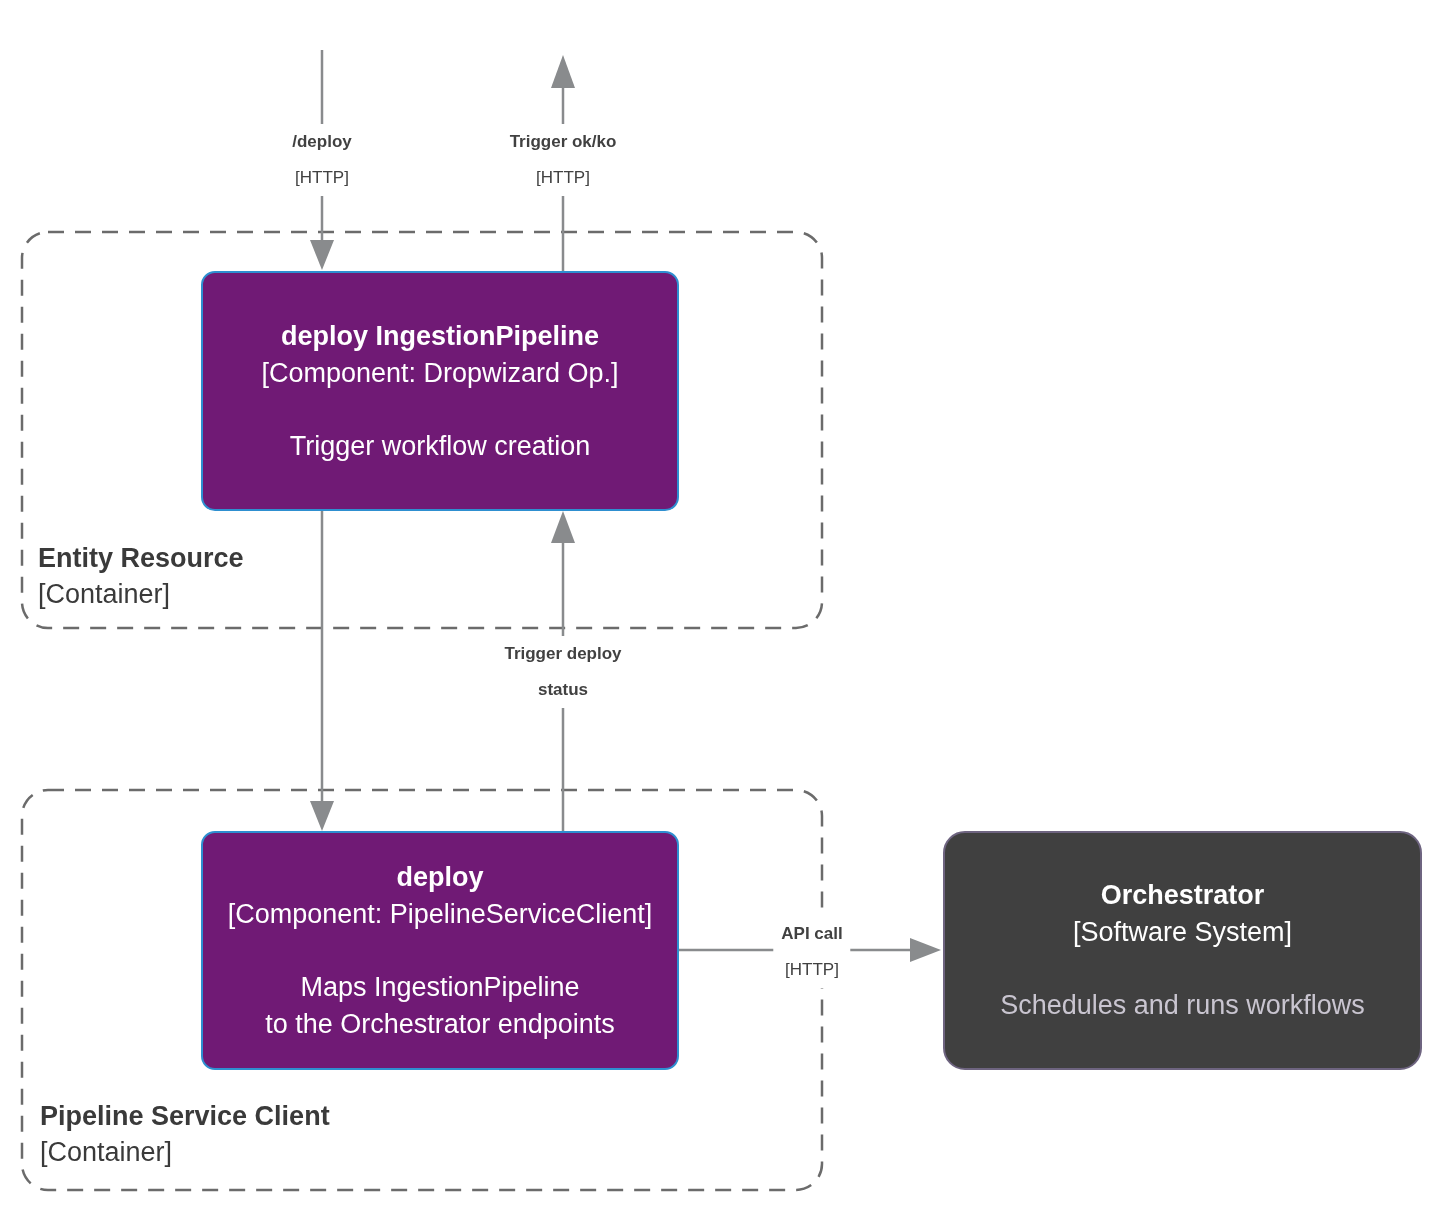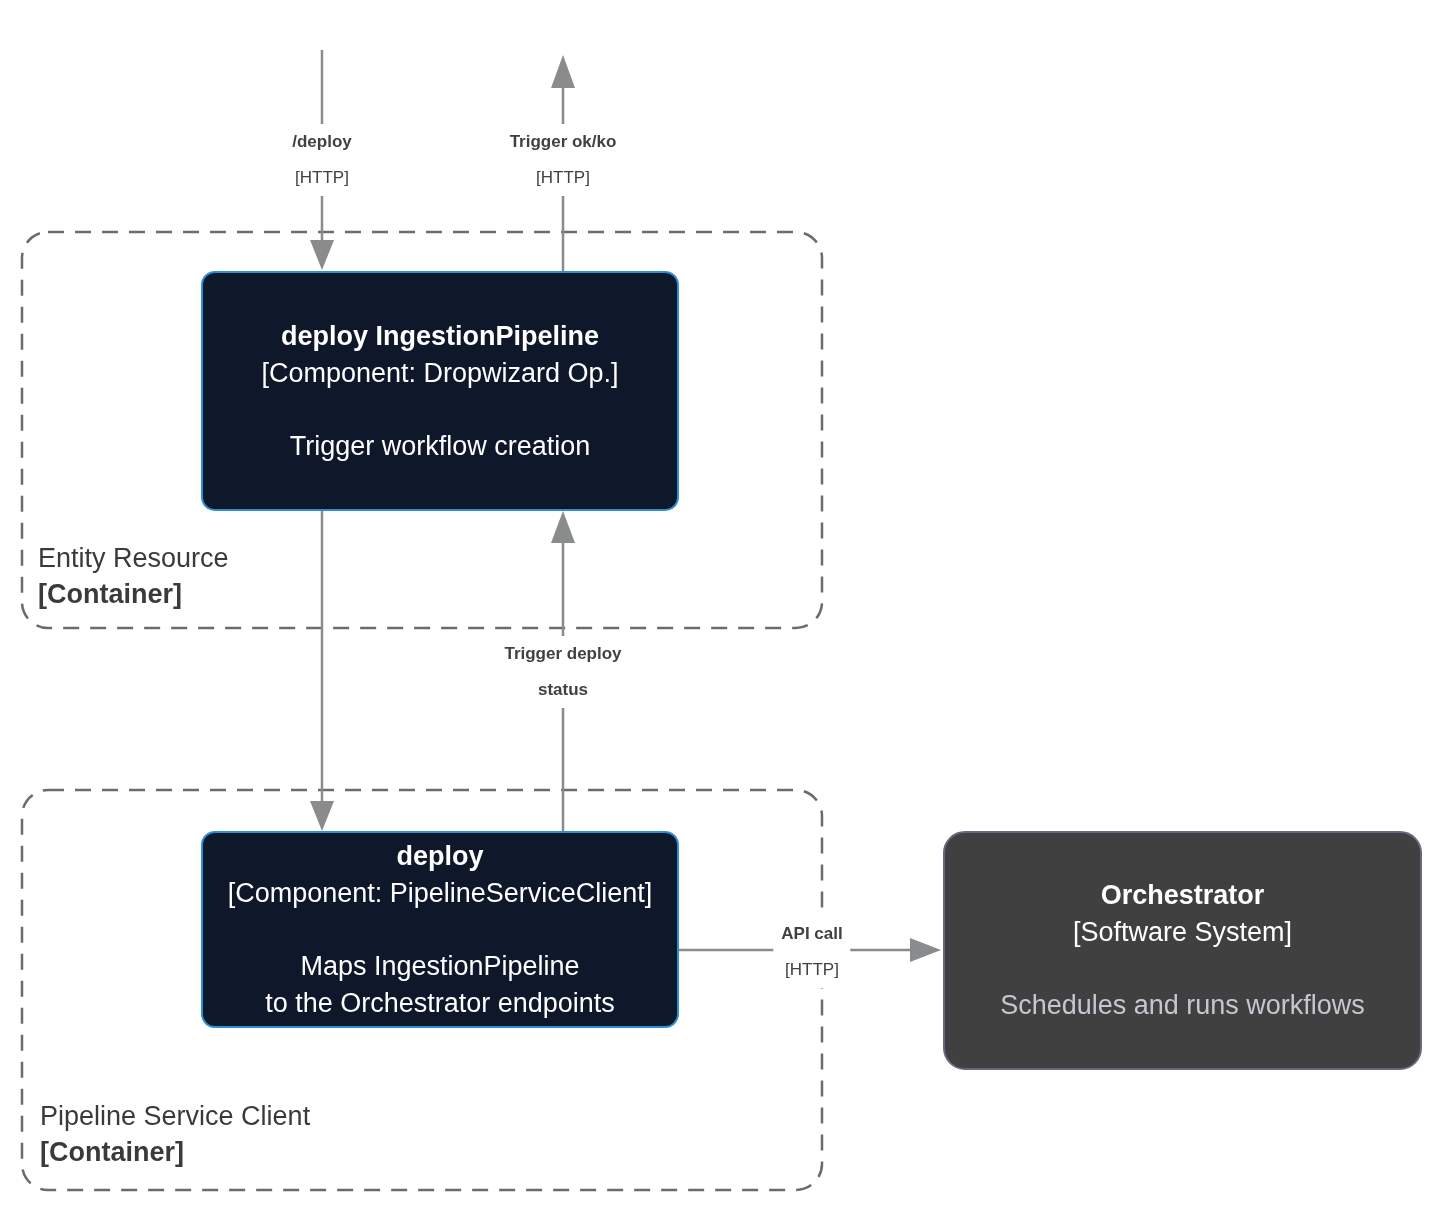--- a/index.html
+++ b/index.html
@@ -29,21 +29,21 @@
     color: #ffffff;
     display: flex;
     flex-direction: column;
     align-items: center;
     justify-content: center;
     text-align: center;
     font-size: 27px;
     line-height: 37px;
   }
   .node.component {
-    background: #0f172a;
+    background: #701a75;
     border: 2.5px solid #2e8fd0;
   }
   .node.external {
     background: #404040;
     border: 2.5px solid #6e6480;
     border-radius: 22px;
   }
   .node .title { font-weight: bold; }
   .node .meta  { font-weight: normal; }
   .node .spacer { height: 36px; }
@@ -51,22 +51,22 @@
   .preline { white-space: pre-line; }
 
   
   .container-label {
     position: absolute;
     color: #3a3a3a;
     font-size: 27px;
     line-height: 36px;
     text-align: left;
   }
-  .container-label .name { font-weight: normal; text-align: center; }
-  .container-label .type { font-weight: bold; }
+  .container-label .name { font-weight: bold; text-align: center; }
+  .container-label .type { font-weight: normal; }
 
   
   .edge-label {
     position: absolute;
     transform: translateX(-50%);
     background: #ffffff;
     color: #414141;
     font-size: 17px;
     line-height: 36px;
     text-align: center;
@@ -106,21 +106,21 @@
     <div class="meta">[Component: Dropwizard Op.]</div>
     <div class="spacer"></div>
     <div class="desc">Trigger workflow creation</div>
   </div>
 
   <div class="container-label" style="left:38px; top:540px;">
     <div class="name">Entity Resource</div>
     <div class="type">[Container]</div>
   </div>
 
-  <div class="node component" style="left:201px; top:831px; width:478px; height:197px;">
+  <div class="node component" style="left:201px; top:831px; width:478px; height:239px;">
     <div class="title">deploy</div>
     <div class="meta">[Component: PipelineServiceClient]</div>
     <div class="spacer"></div>
     <div class="desc preline">Maps IngestionPipeline
 to the Orchestrator endpoints</div>
   </div>
 
   <div class="container-label" style="left:40px; top:1098px;">
     <div class="name">Pipeline Service Client</div>
     <div class="type">[Container]</div>

